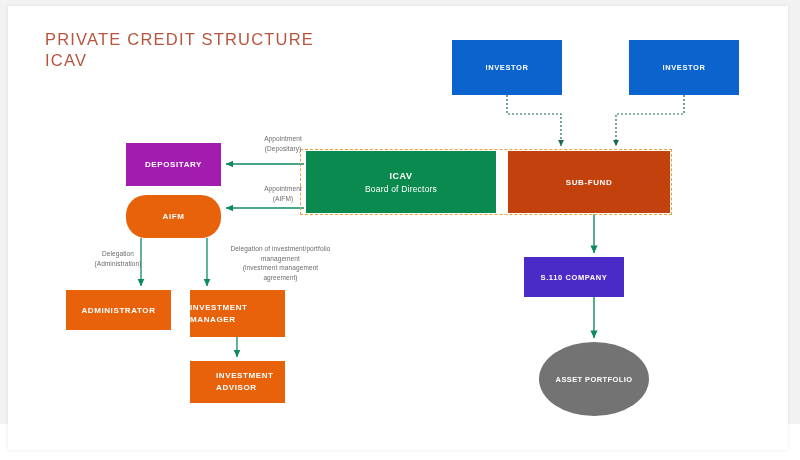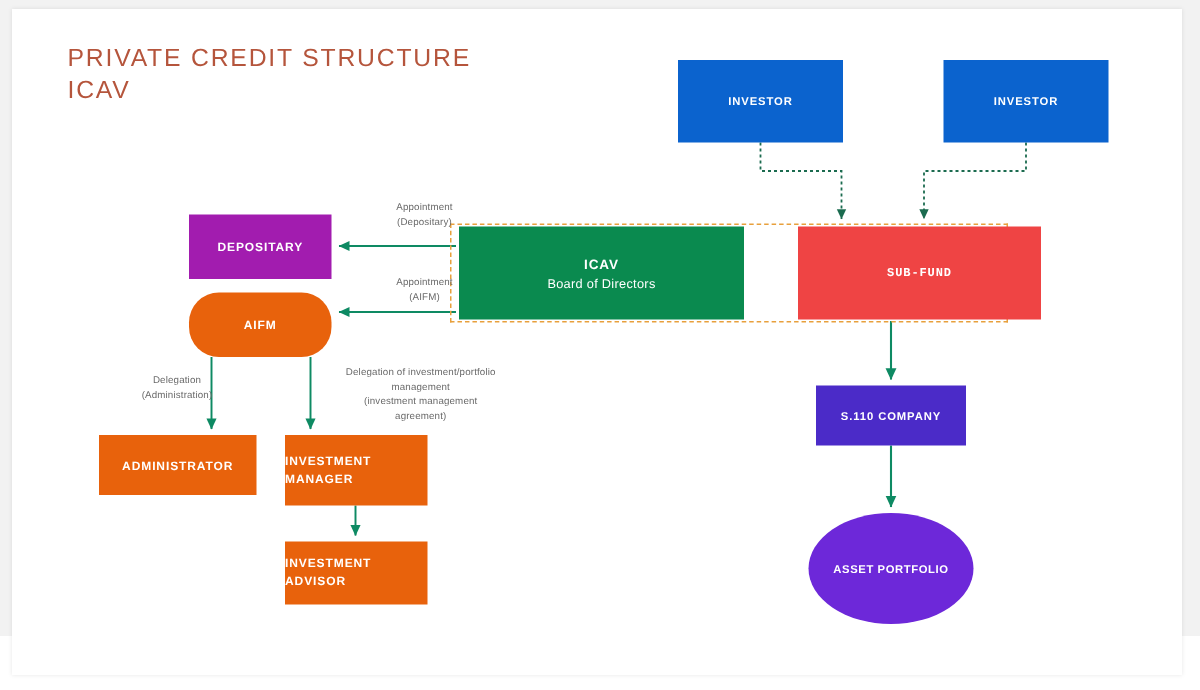--- a/index.html
+++ b/index.html
@@ -71,33 +71,33 @@
 
   .box-investor-1 { left: 444px; top: 34px;  width: 110px; height: 55px; background: #0B63CE; font-size: 7.5px; }
   .box-investor-2 { left: 621px; top: 34px;  width: 110px; height: 55px; background: #0B63CE; font-size: 7.5px; }
 
   .box-depositary { left: 118px; top: 137px; width: 95px;  height: 43px; background: #a21caf; font-size: 8px; }
   .box-aifm       { left: 118px; top: 189px; width: 95px;  height: 43px; background: #E8620C; font-size: 8px; border-radius: 20px; }
 
   .box-icav       { left: 298px; top: 145px; width: 190px; height: 62px; background: #0A8A4F; font-size: 9px; }
   .box-icav .line2 { font-size: 8.5px; }
 
-  .box-subfund    { left: 524px; top: 145px; width: 162px; height: 62px; background: #ef4444; font-size: 8px; font-family: Liberation Mono, monospace; }
+  .box-subfund    { left: 500px; top: 145px; width: 162px; height: 62px; background: #c2410c; font-size: 8px; }
 
   .box-administrator { left: 58px;  top: 284px; width: 105px; height: 40px; background: #E8620C; font-size: 8px; }
   .box-invmanager    { left: 182px; top: 284px; width: 95px;  height: 47px; background: #E8620C; font-size: 8px; line-height: 12px; }
-  .box-invadvisor    { left: 182px; top: 355px; width: 95px;  height: 42px; background: #E8620C; font-size: 8px; line-height: 12px; }
-
-  .box-s110      { left: 536px; top: 251px; width: 100px; height: 40px; background: #4B2BC8; font-size: 7.5px; }
+  .box-invadvisor    { left: 182px; top: 355px; width: 95px;  height: 42px; background: #E8620C; font-size: 8px; line-height: 12px; padding-left: 26px; }
+
+  .box-s110      { left: 516px; top: 251px; width: 100px; height: 40px; background: #4B2BC8; font-size: 7.5px; }
 
   .ellipse-asset {
     position: absolute;
     left: 531px; top: 336px;
     width: 110px; height: 74px;
-    background: #6d28d9;
+    background: #737373;
     border-radius: 50%;
     display: flex; flex-direction: column;
     align-items: center; justify-content: center;
     color: #ffffff; font-weight: bold;
     font-size: 7.5px; line-height: 11px;
     letter-spacing: 0.4px;
     text-align: center;
     z-index: 5;
   }
 

